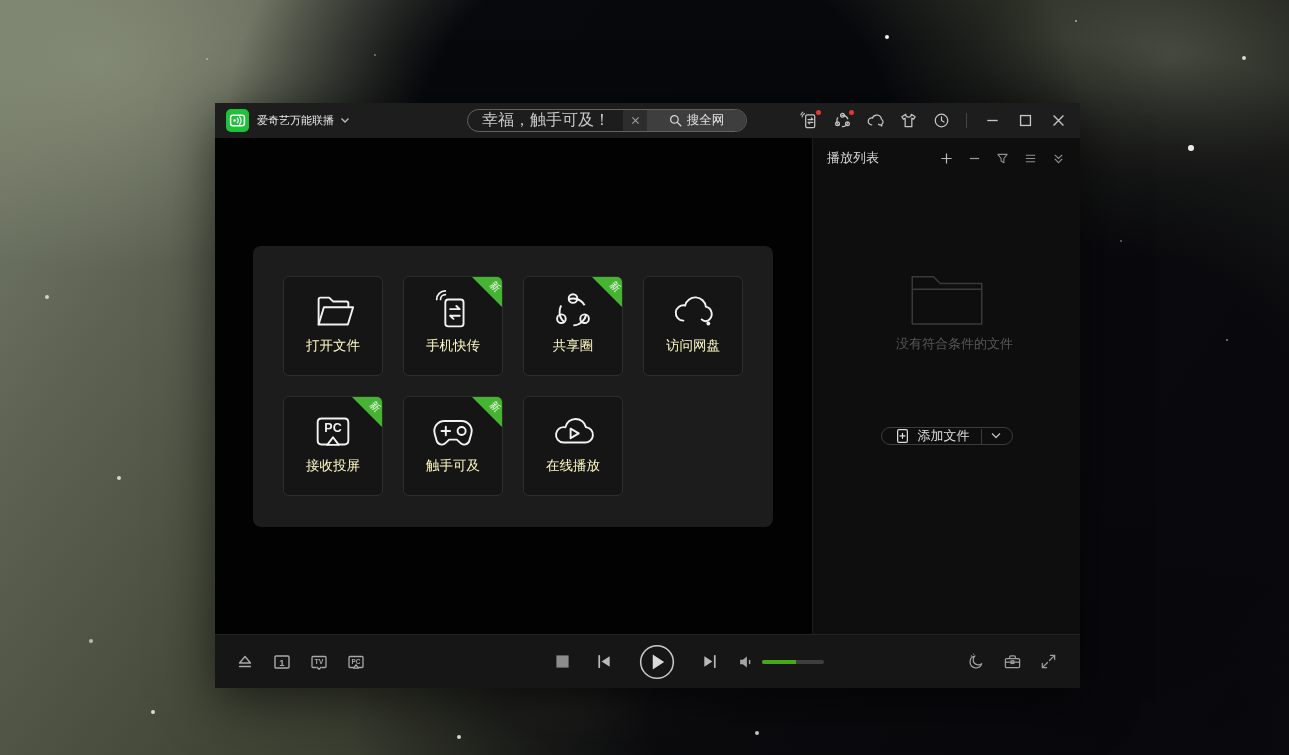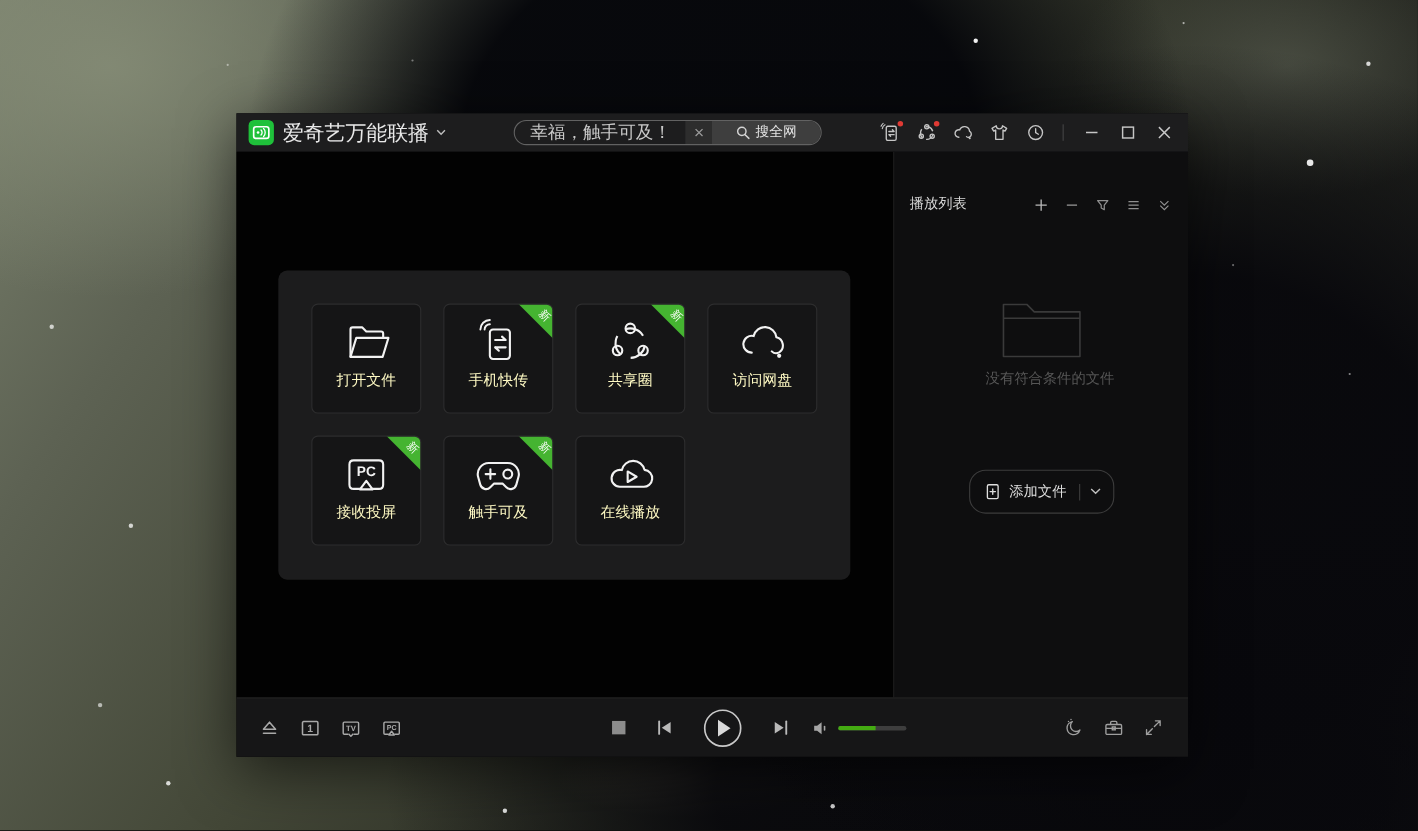--- a/index.html
+++ b/index.html
@@ -21,21 +21,21 @@
     756px 732px 0 1px rgba(255,255,255,.8),1226px 339px 0 0 rgba(255,255,255,.5),
     206px 58px 0 0 rgba(255,255,255,.45),374px 54px 0 0 rgba(255,255,255,.4),
     1120px 240px 0 0 rgba(255,255,255,.4),90px 640px 0 1px rgba(255,255,255,.6);}
   .window{position:absolute;left:215px;top:103px;width:865px;height:585px;background:#030303;
     box-shadow:0 12px 50px rgba(0,0,0,.6);}
   
   .titlebar{position:absolute;top:0;left:0;right:0;height:35px;background:#1d1d1e;}
   .logo{position:absolute;left:11px;top:6px;width:23px;height:23px;border-radius:5px;
     background:var(--brand-green,#1fc13a);display:flex;align-items:center;justify-content:center;}
   .app-title{position:absolute;left:42px;top:0;height:35px;display:flex;align-items:center;gap:6px;
-    color:#e9e9e9;font-size:19px;cursor:default;}
+    color:#e9e9e9;font-size:11px;cursor:default;}
   .search{position:absolute;left:252px;top:6px;width:280px;height:23px;border:1px solid #626262;
     border-radius:12px;display:flex;overflow:hidden;box-sizing:border-box;}
   .search-input{flex:1;display:flex;align-items:center;color:#c9c9c9;font-size:16px;padding-left:14px;}
   .search-ph{flex:1;}
   .search-clear{width:24px;height:100%;display:flex;align-items:center;justify-content:center;
     background:#2d2d2d;color:#9b9b9b;}
   .search-btn{width:99px;background:#3e3e3e;display:flex;align-items:center;justify-content:center;
     gap:5px;color:#e3e3e3;font-size:12.5px;}
   .tb-icons{position:absolute;right:0;top:0;height:35px;display:flex;align-items:center;
     padding-right:12px;gap:13px;}
@@ -52,27 +52,27 @@
     border-radius:6px;box-sizing:border-box;display:flex;flex-direction:column;align-items:center;
     overflow:hidden;cursor:pointer;}
   .tile-icon{margin-top:11px;color:#f2f2f2;}
   .tile-label{margin-top:3px;font-size:13.5px;color:#fef9c3;}
   .badge{position:absolute;top:-1px;right:-1px;width:32px;height:32px;}
   .badge::before{content:"";position:absolute;top:0;right:0;border-top:32px solid var(--badge-green,#45b431);
     border-left:32px solid transparent;}
   .badge span{position:absolute;top:4px;right:3px;transform:rotate(45deg);font-size:10px;color:#fff;}
   
   .playlist{flex:1;background:#0e0e0f;border-left:1px solid #1d1d1d;position:relative;}
-  .pl-header{height:40px;display:flex;align-items:flex-end;padding:16px 14px;}
+  .pl-header{height:40px;display:flex;align-items:center;padding:0 14px;}
   .pl-title{color:#d6d6d6;font-size:13px;}
   .pl-tools{margin-left:auto;display:flex;gap:13px;align-items:center;color:#8f8f8f;}
   .pl-tools .tool{display:flex;align-items:center;justify-content:center;width:15px;height:15px;}
   .pl-empty{position:absolute;top:132px;left:0;right:0;display:flex;flex-direction:column;align-items:center;}
   .pl-empty-text{margin-top:9px;color:#565656;font-size:13px;margin-left:16px;}
-  .add-file{position:absolute;top:289px;left:50%;transform:translateX(-50%);height:40px;
+  .add-file{position:absolute;top:289px;left:50%;transform:translateX(-50%);height:18px;
     border:1px solid #3c3c3c;border-radius:15px;display:flex;align-items:center;color:#dfdfdf;
     font-size:13px;padding:0 10px 0 13px;gap:8px;box-sizing:border-box;cursor:pointer;}
   .add-sep{width:1px;height:15px;background:#3c3c3c;margin-left:3px;}
   
   .controlbar{position:absolute;bottom:0;left:0;right:0;height:53px;background:#161617;border-top:1px solid #222;}
   .cb-left{position:absolute;left:20px;top:0;height:53px;display:flex;align-items:center;gap:17px;color:#a9a9a9;}
   .cb-center{position:absolute;left:340px;top:0;height:53px;display:flex;align-items:center;}
   .cb-right{position:absolute;right:22px;top:0;height:53px;display:flex;align-items:center;gap:17px;color:#9f9f9f;}
   .cb-btn{display:flex;align-items:center;justify-content:center;cursor:pointer;}
   .vol-track{width:62px;height:4px;background:#3e3e3e;border-radius:2px;overflow:hidden;}

